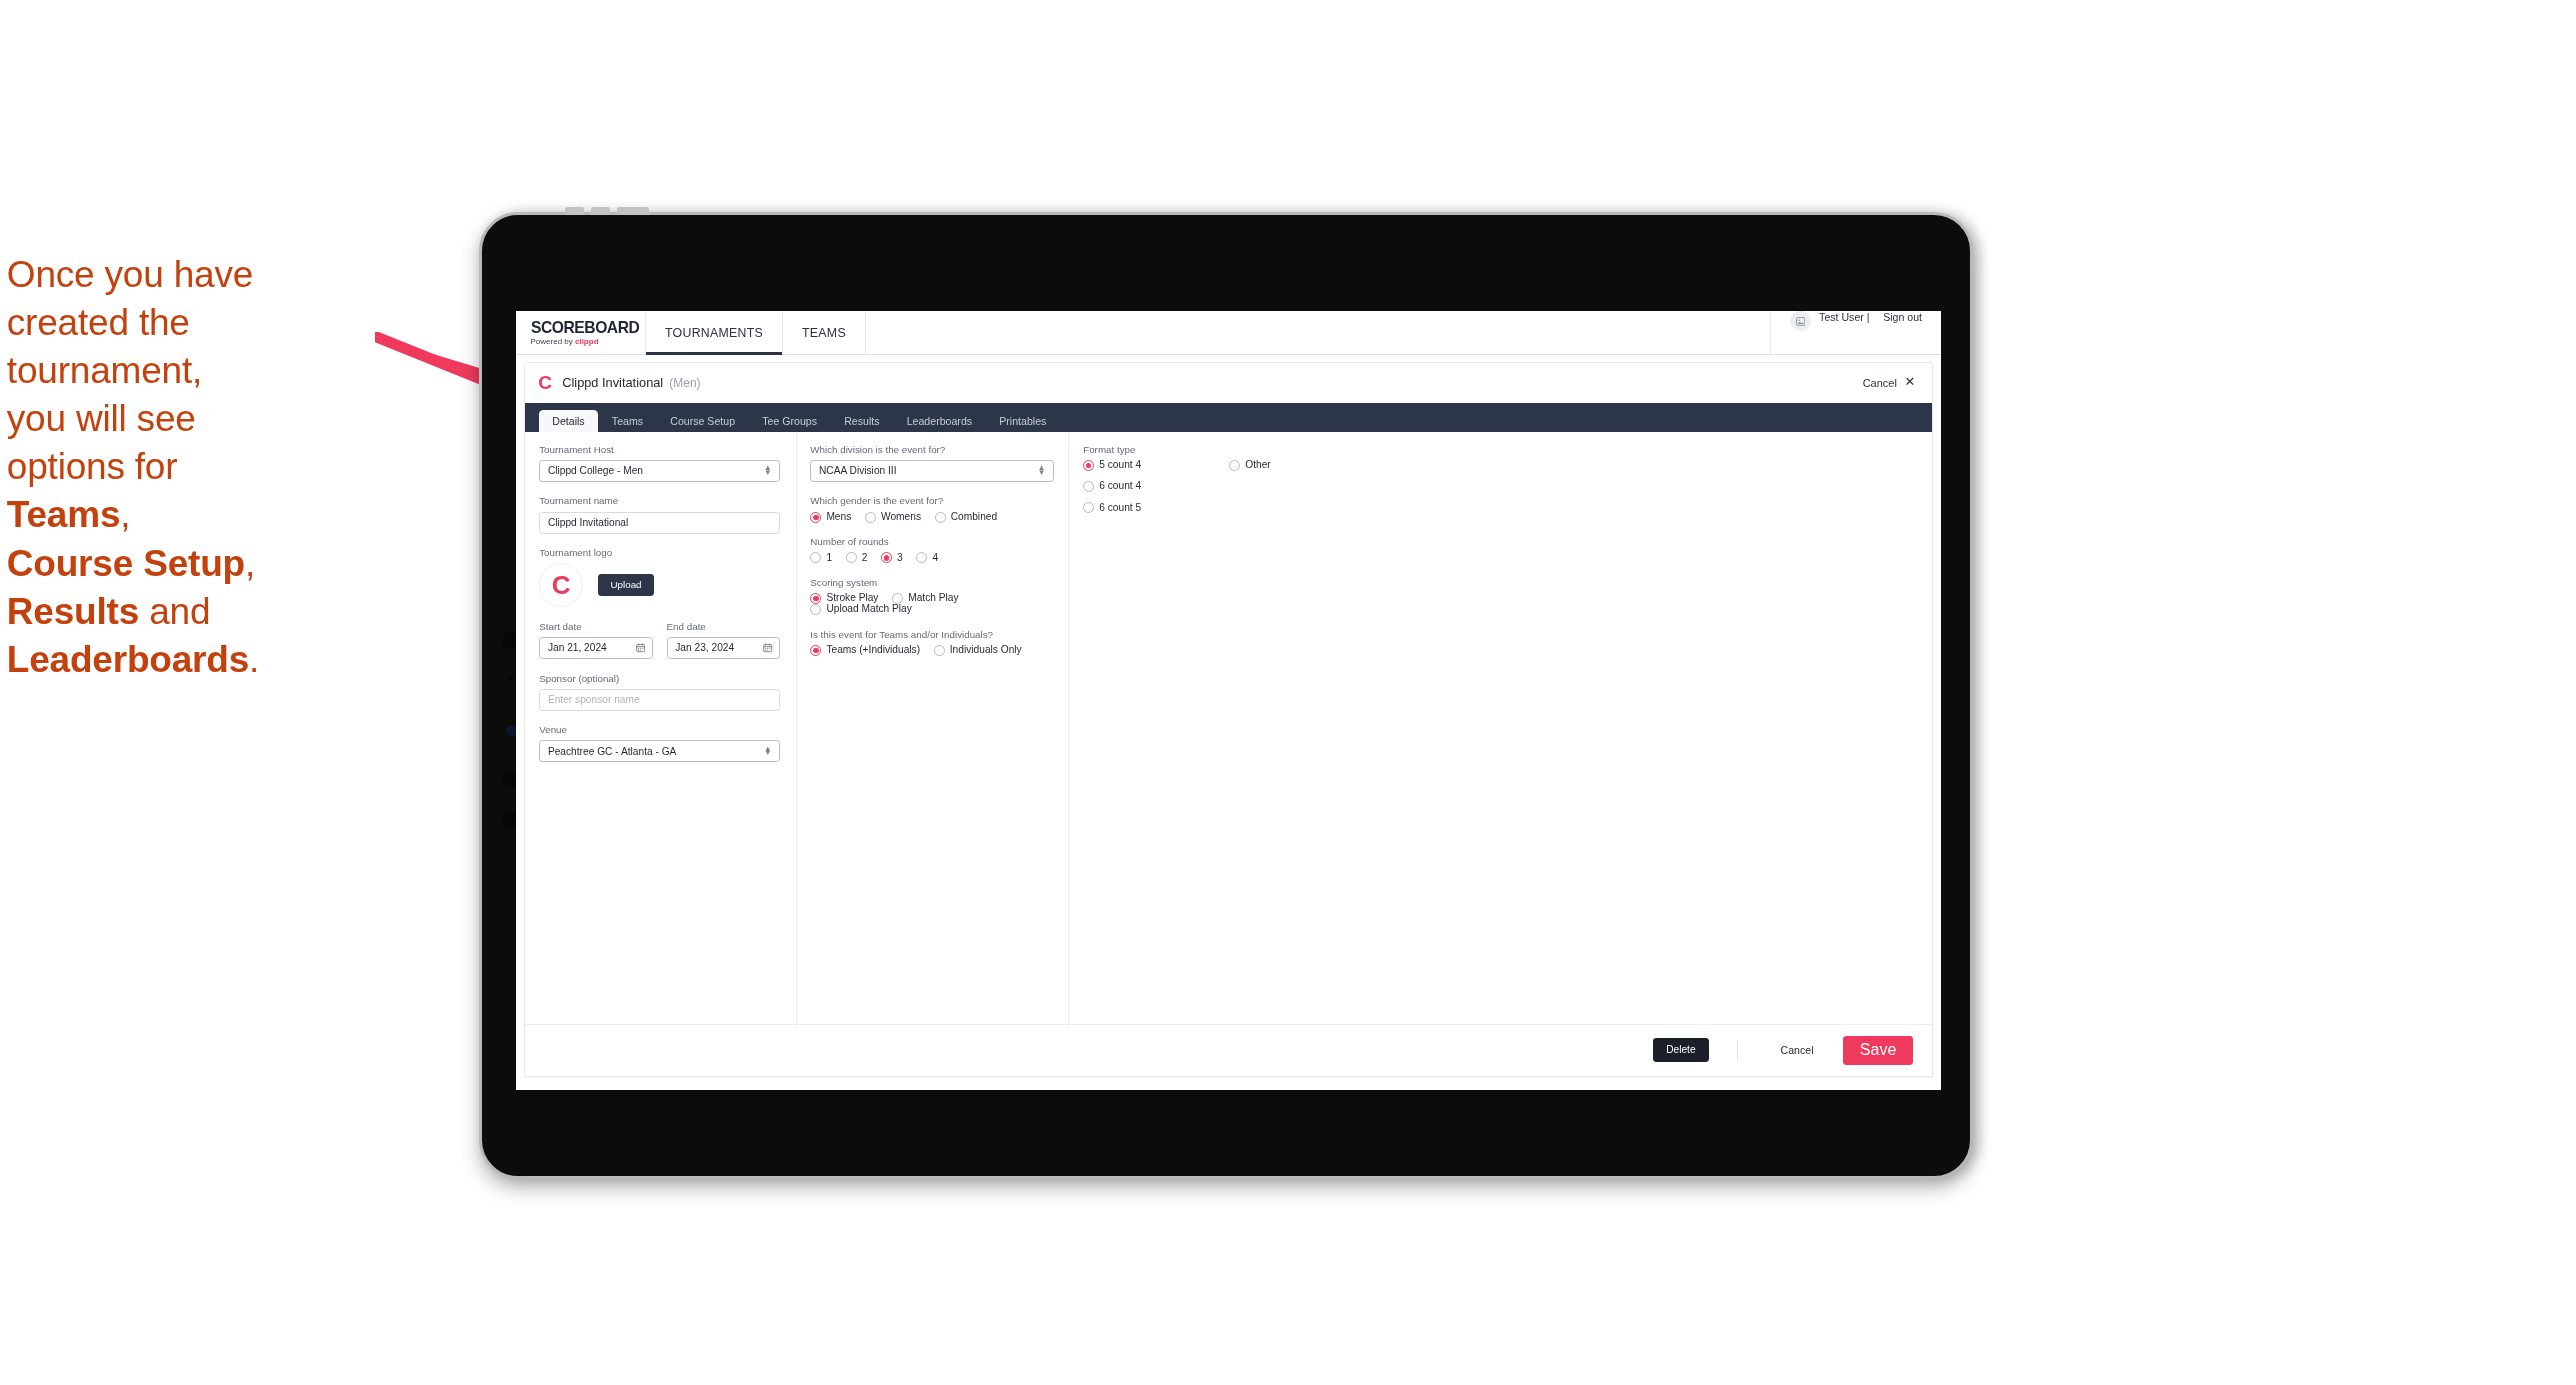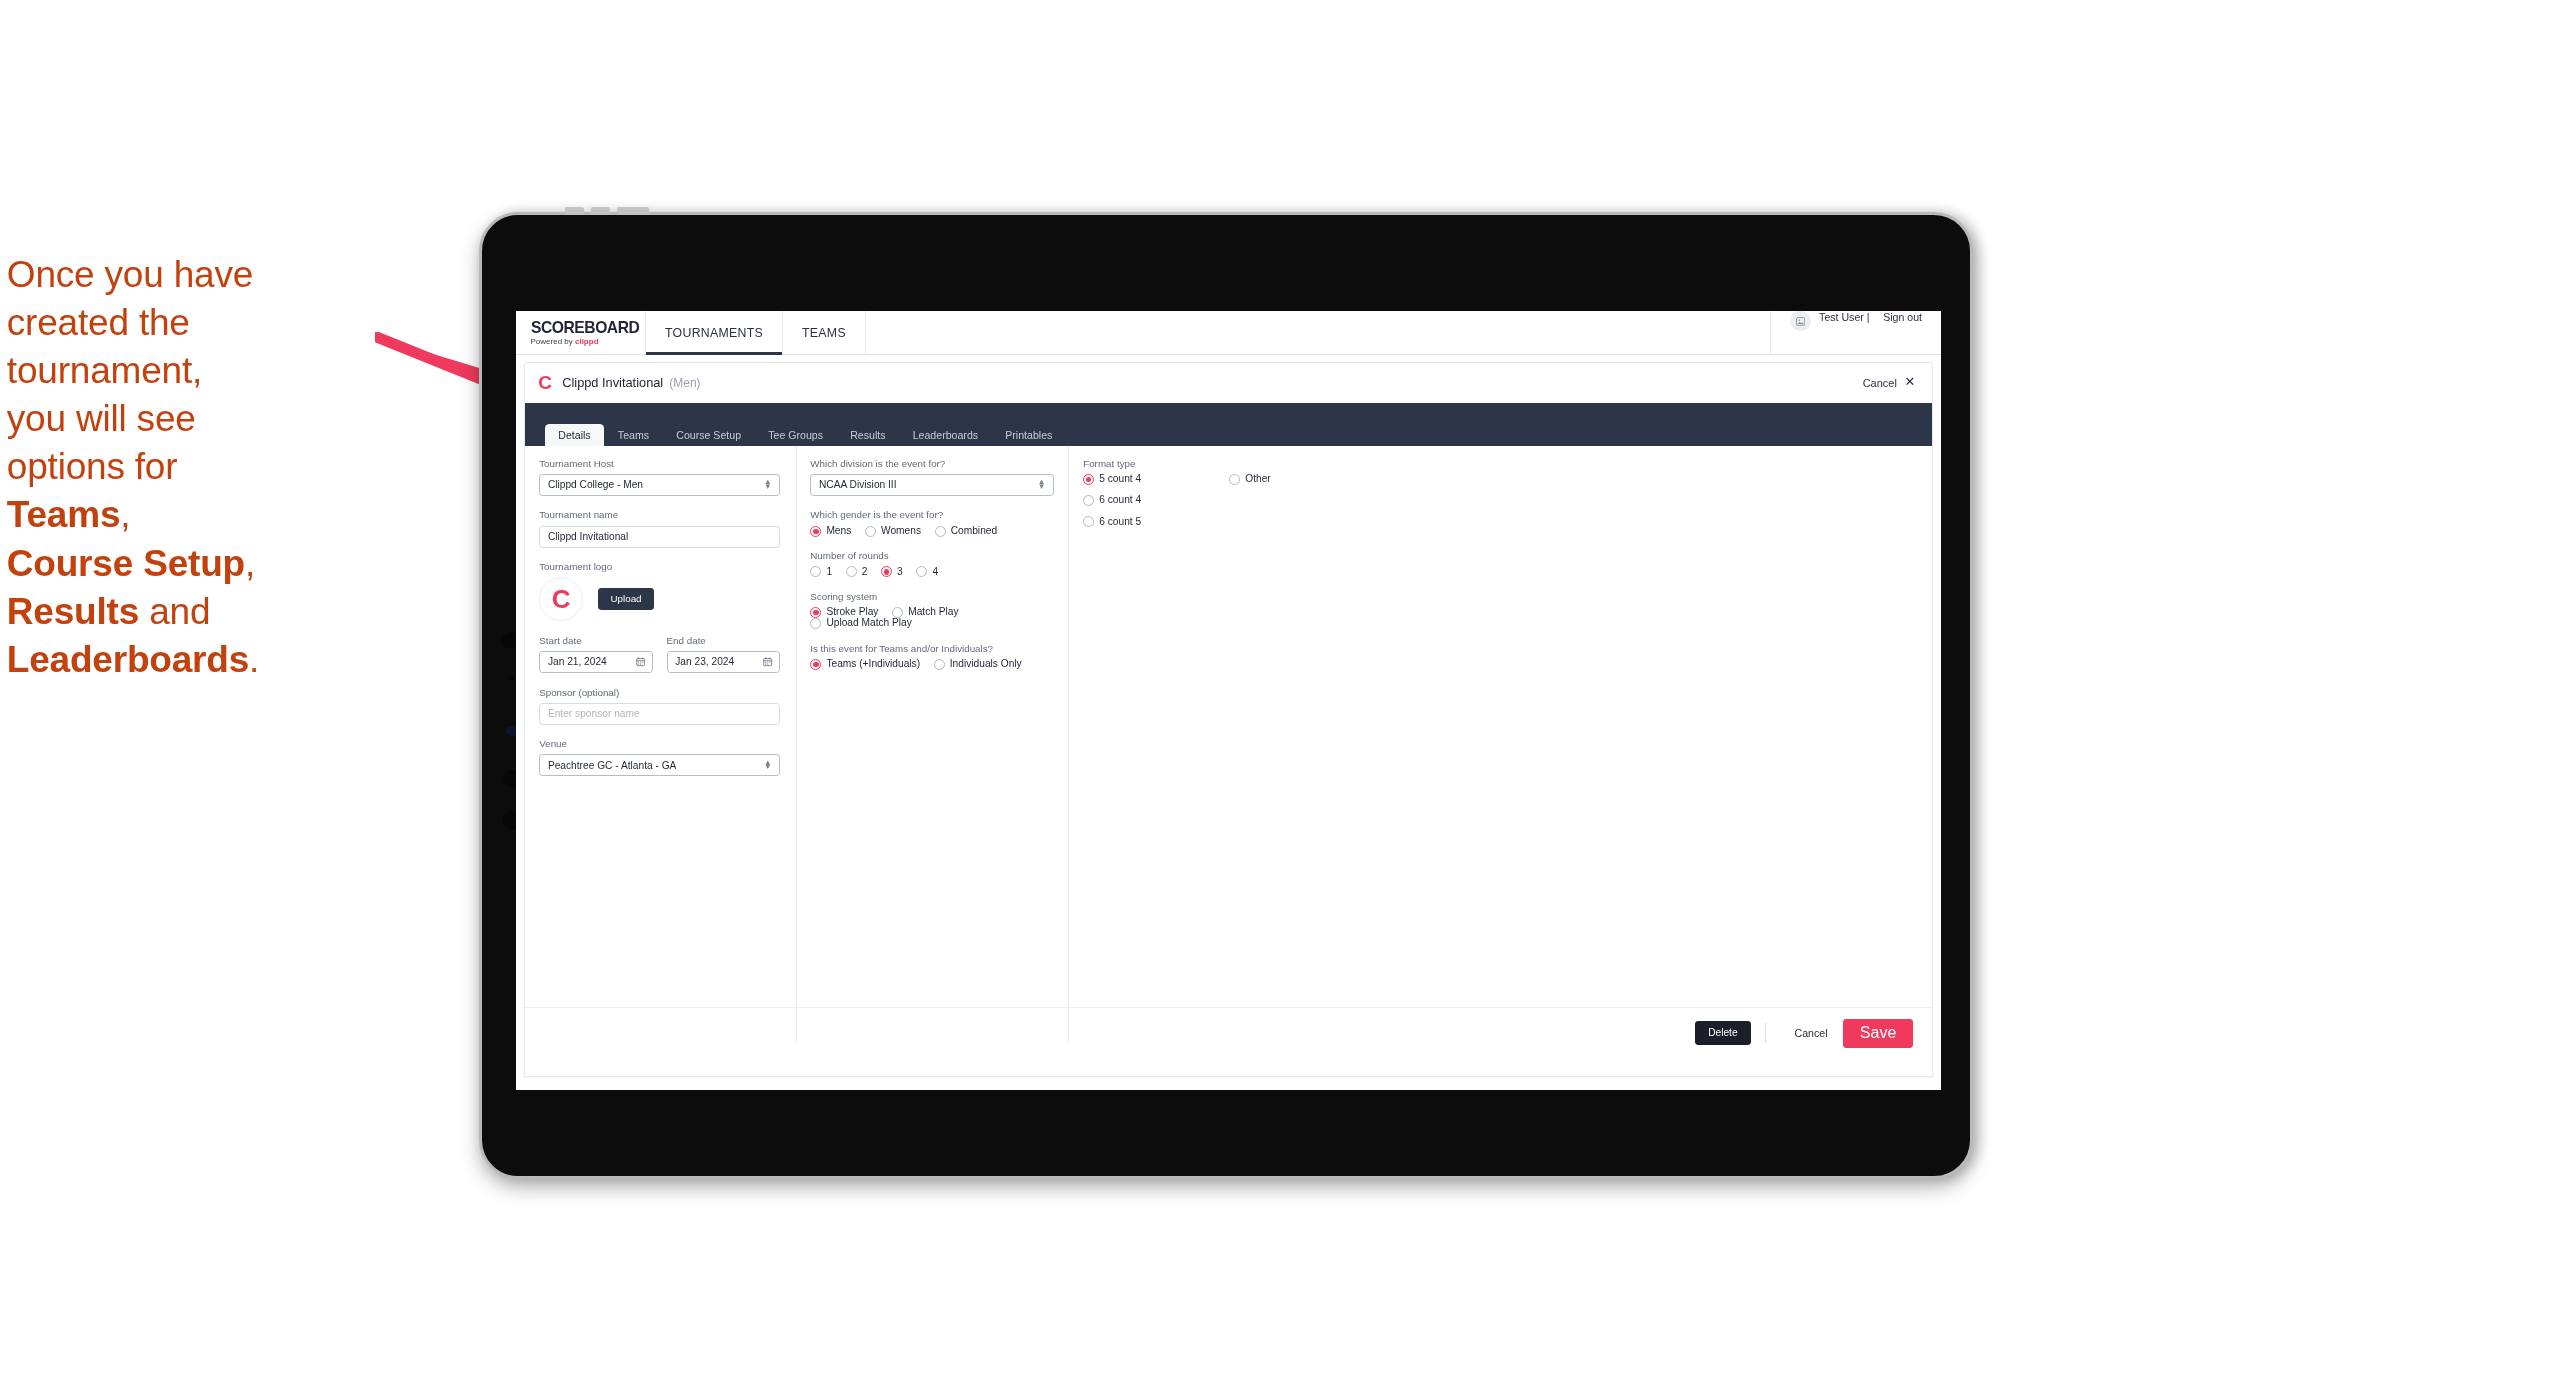--- a/index.html
+++ b/index.html
@@ -102,22 +102,22 @@
     font-family:"Liberation Sans", sans-serif;
   }
   #ttitle { font-size: 12.8px; color:#222733; font-weight:400; }
   #tgender { font-size: 12px; color:#9aa1ae; margin-left:6px; }
   #titlerow .grow { flex:1; }
   #cancel-top { font-size:11px; color:#2a3042; display:flex; align-items:center; gap:7.7px; }
   #cancel-top .x { font-size:12.8px; line-height:1; }
 
   
   #tabbar {
-    height: 43px; background:#2d3648; display:flex; align-items:flex-end;
-    padding-left: 20px; gap: 0;
+    height: 29px; background:#2d3648; display:flex; align-items:flex-end;
+    padding-left: 14px; gap: 0;
   }
   .tab {
     font-size: 10.6px; color:#c9ccd4; padding: 0 13.6px; height:22px;
     display:flex; align-items:center; line-height:1;
   }
   .tab.active {
     background:#f7f8fa; color:#1d2331; font-weight:500;
     border-radius: 4.3px 4.3px 0 0; height: 22px;
   }
 
@@ -175,23 +175,23 @@
   .rlabel { font-size: 10.2px; color:#1f2533; line-height:1; }
 
   
   .fmtgrid { display:flex; }
   .fmtcol-left { width: 146px; }
   .fmtcol-right { width: 136px; }
   .fmtcol-left .radio { margin-bottom: 10.2px; }
 
   
   #footer {
-    position:absolute; left:0; right:0; bottom:17px; height: 52px;
+    position:absolute; left:0; right:0; bottom:0; height: 52px;
     border-top:0.9px solid #eceef0; display:flex; align-items:center;
-    justify-content:flex-end; padding-right: 19px; gap: 0;
+    justify-content:flex-end; padding-right: 19px; gap: 14px;
   }
   #delete-btn {
     background:#1b1f2a; color:#fff; font-size:10.2px; border-radius:3.4px;
     padding: 6.8px 13.6px; line-height:1;
   }
   #footdiv { width:0.9px; height:20.4px; background:#dcdfe3; margin: 0 13.6px; }
   #cancel-btn { font-size:10.6px; color:#1f2533; padding: 0 15.3px; }
   #save-btn {
     background:#ef3a5d; color:#fff; font-size:16px; border-radius:3.4px;
     padding: 6.8px 17px; line-height:1;

